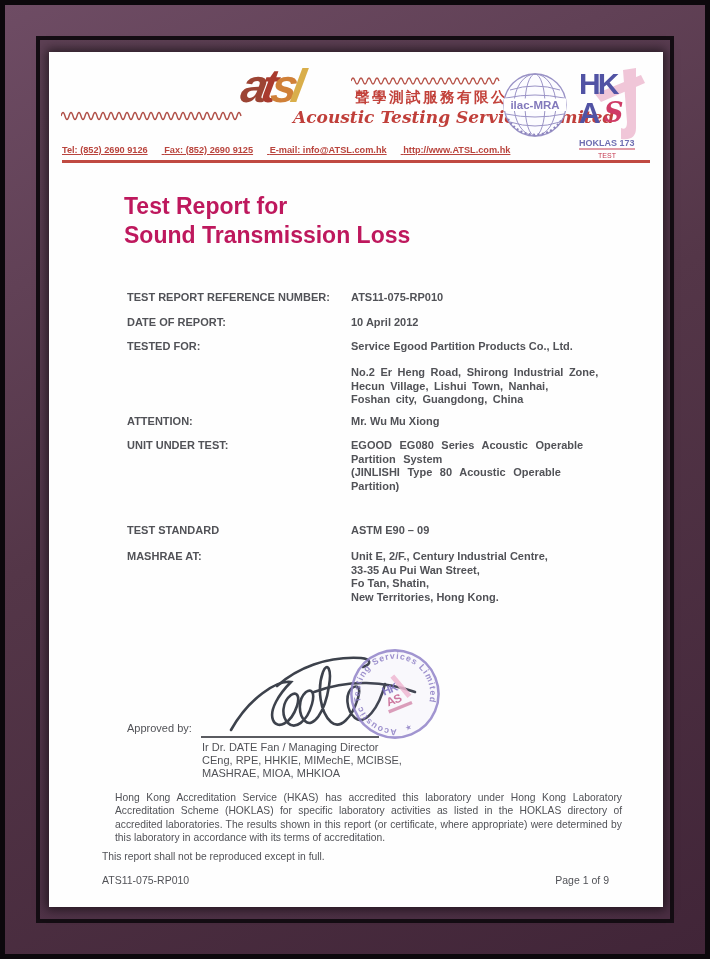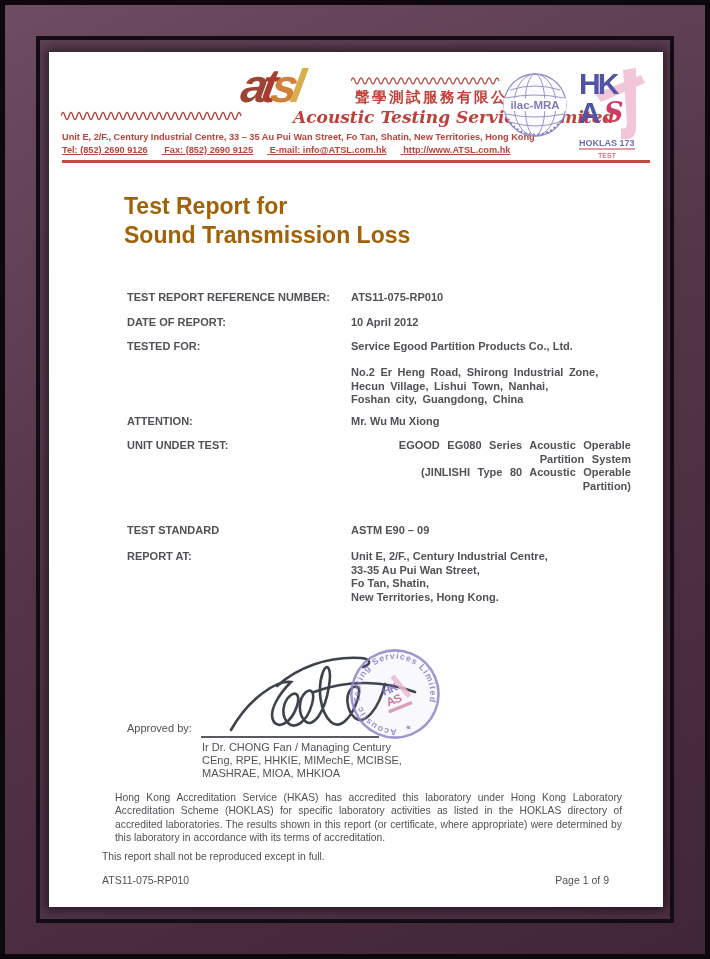--- a/index.html
+++ b/index.html
@@ -25,28 +25,28 @@
   .cn-name{left:306px;top:36px;font-size:14.5px;font-weight:bold;color:#c2413a;letter-spacing:2.5px;white-space:nowrap;}
   .en-name{left:244px;top:55px;font-size:17px;font-weight:bold;font-style:italic;
     font-family:"DejaVu Serif", serif;color:#c03f3a;white-space:nowrap;}
   .addr-line{left:13px;top:80px;font-size:9.2px;color:#b9443d;white-space:nowrap;font-weight:bold;}
   .contact-line{left:13px;top:93px;font-size:9.2px;color:#b9443d;white-space:nowrap;font-weight:bold;text-decoration:underline;}
   .contact-line span{margin-right:14px;}
   .red-rule{left:13px;top:108px;width:588px;height:2.5px;background:#c04a42;}
   .ilac{left:452px;top:19px;}
   .hkas{left:528px;top:14px;}
   
-  .title{left:75px;top:140px;font-size:23px;line-height:29px;font-weight:bold;color:#a16207;}
+  .title{left:75px;top:140px;font-size:23px;line-height:29px;font-weight:bold;color:#be185d;}
   
   .field-row{left:0;width:614px;}
   .f-label{position:absolute;left:78px;top:0;font-size:11px;font-weight:bold;color:#515257;white-space:nowrap;}
   .f-value{position:absolute;left:302px;top:0;width:280px;font-size:11px;font-weight:bold;
     color:#515257;line-height:13.6px;white-space:pre-line;}
   .spread2{word-spacing:2.5px;}
-  .spread4{word-spacing:4.5px;text-align:right;}
+  .spread4{word-spacing:4.5px;}
   
   .approved{left:78px;top:670px;font-size:11px;color:#515257;}
   .sig-line{left:152px;top:684px;width:178px;height:1.5px;background:#5a5b60;}
   .sig-name{left:153px;top:689px;font-size:11px;color:#515257;}
   .sig-qual1{left:153px;top:702px;font-size:11px;color:#515257;}
   .sig-qual2{left:153px;top:715px;font-size:11px;color:#515257;text-align:center;}
   .sig-svg{left:170px;top:598px;}
   .stamp{left:300px;top:596px;transform:rotate(-22deg);opacity:.85;}
   
   .accred{left:53px;top:739px;width:507px;font-size:10.3px;line-height:13.4px;
@@ -71,21 +71,20 @@
   <div class="abs atsl-logo">
     <span class="atsl-a">a</span><span class="atsl-t">t</span><span class="atsl-s">s</span><span class="atsl-l">l</span>
   </div>
 
   <svg class="abs" style="left:302px;top:22px;" width="154" height="12" viewBox="0 0 154 12">
     <path d="M0,7 q2,-6 4,0 t4,0 t4,0 t4,0 t4,0 t4,0 t4,0 t4,0 t4,0 t4,0 t4,0 t4,0 t4,0 t4,0 t4,0 t4,0 t4,0 t4,0 t4,0 t4,0 t4,0 t4,0 t4,0 t4,0 t4,0 t4,0 t4,0 t4,0 t4,0 t4,0 t4,0 t4,0 t4,0 t4,0 t4,0 t4,0 t4,0" fill="none" stroke="#b8544a" stroke-width="1.3"></path>
   </svg>
 
   <div class="abs cn-name">聲學測試服務有限公司</div>
   <div class="abs en-name">Acoustic Testing Services Limited</div>
-  <div class="abs addr-line">Unit E, 2/F., Century Industrial Centre, 33 – 35 Au Pui Wan Street, Fo Tan, Shatin, New Territories, Hong Kong</div>
   <div class="abs contact-line">
     <span>Tel: (852) 2690 9126</span>
     <span>Fax: (852) 2690 9125</span>
     <span>E-mail: info@ATSL.com.hk</span>
     <span>http://www.ATSL.com.hk</span>
   </div>
 
   <svg class="abs ilac" width="68" height="68" viewBox="0 0 68 68">
     <circle cx="34" cy="34" r="31" fill="#fcfcff" stroke="#9a93c6" stroke-width="1.3"></circle>
     <ellipse cx="34" cy="34" rx="21" ry="31" fill="none" stroke="#9a93c6" stroke-width="1"></ellipse>
@@ -144,21 +143,21 @@
     <span class="f-value spread4">EGOOD EG080 Series Acoustic Operable
 Partition System
 (JINLISHI Type 80 Acoustic Operable
 Partition)</span>
   </div>
   <div class="abs field-row" style="top:472px">
     <span class="f-label">TEST STANDARD</span>
     <span class="f-value">ASTM E90 – 09</span>
   </div>
   <div class="abs field-row" style="top:498px">
-    <span class="f-label">REPORT AT:</span>
+    <span class="f-label">MASHRAE AT:</span>
     <span class="f-value">Unit E, 2/F., Century Industrial Centre,
 33-35 Au Pui Wan Street,
 Fo Tan, Shatin,
 New Territories, Hong Kong.</span>
   </div>
 
   <svg class="abs sig-svg" width="208" height="88" viewBox="0 0 208 88">
     <g fill="none" stroke="#3d424c" stroke-width="2.6" stroke-linecap="round">
       <path d="M58,36 C78,18 108,6 142,8 C152,9 153,14 144,17"></path>
       <path d="M12,80 C30,48 58,30 72,32 C60,44 50,60 54,70 C58,80 72,74 78,56 C81,46 78,41 72,45 C63,52 62,66 69,73 C76,80 88,72 93,54 C96,43 93,38 87,42 C79,49 79,64 86,71 C94,79 106,62 110,36 C113,18 108,12 104,22 C98,38 101,62 112,72 C121,80 133,68 139,48 C142,38 139,34 133,38 C126,44 127,60 136,68 C146,76 160,58 166,34"></path>
@@ -176,21 +175,21 @@
     </text>
     <text x="55" y="101" text-anchor="middle" font-size="9" fill="#8b7cc4">★</text>
     <path d="M60,34 L70,64" stroke="#eeb7d2" stroke-width="6"></path>
     <text x="42" y="52" font-size="14" font-weight="bold" fill="#7b6cc0" letter-spacing="-1">HK</text>
     <text x="42" y="66" font-size="14" font-weight="bold" fill="#c45f8e" letter-spacing="-1">AS</text>
     <rect x="40" y="70" width="30" height="4" fill="#c45f8e" opacity="0.7"></rect>
   </svg>
 
   <div class="abs approved">Approved by:</div>
   <div class="abs sig-line"></div>
-  <div class="abs sig-name">Ir Dr. CHONG Fan / Managing Century</div>
+  <div class="abs sig-name">Ir Dr. DATE Fan / Managing Director</div>
   <div class="abs sig-qual1">CEng, RPE, HHKIE, MIMechE, MCIBSE,</div>
   <div class="abs sig-qual2">MASHRAE, MIOA, MHKIOA</div>
 
   <div class="abs accred">Hong Kong Accreditation Service (HKAS) has accredited this laboratory under Hong Kong Laboratory Accreditation Scheme (HOKLAS) for specific laboratory activities as listed in the HOKLAS directory of accredited laboratories. The results shown in this report (or certificate, where appropriate) were determined by this laboratory in accordance with its terms of accreditation.</div>
   <div class="abs repro-note">This report shall not be reproduced except in full.</div>
   <div class="abs doc-num">ATS11-075-RP010</div>
   <div class="abs page-num">Page 1 of 9</div>
 
 </div>
 

